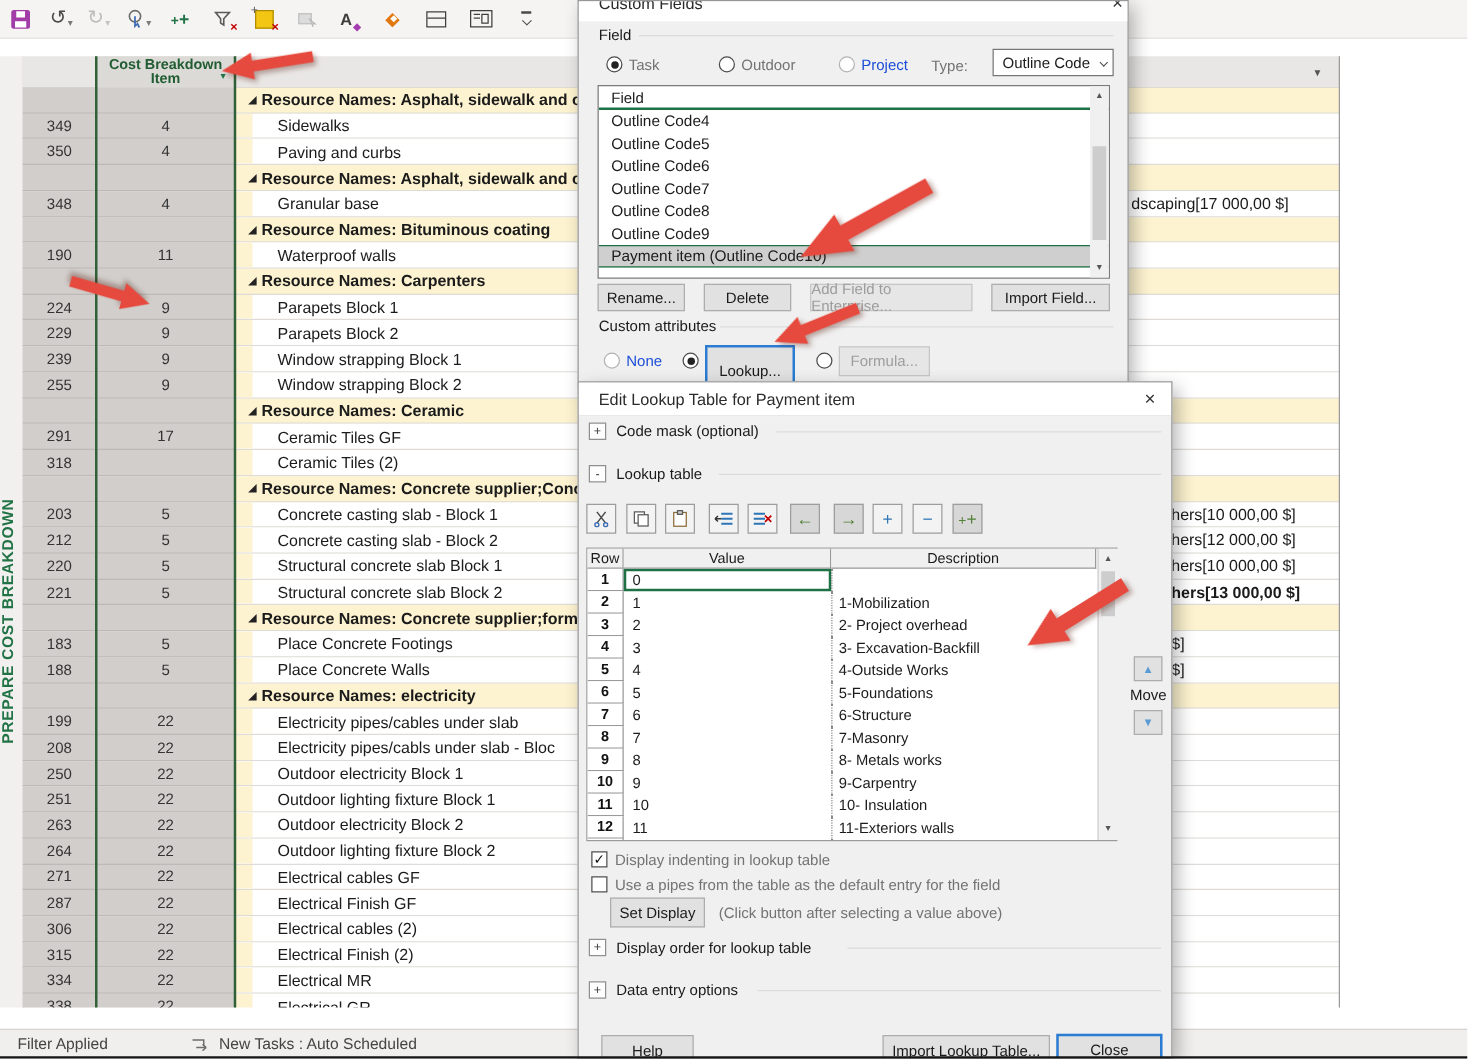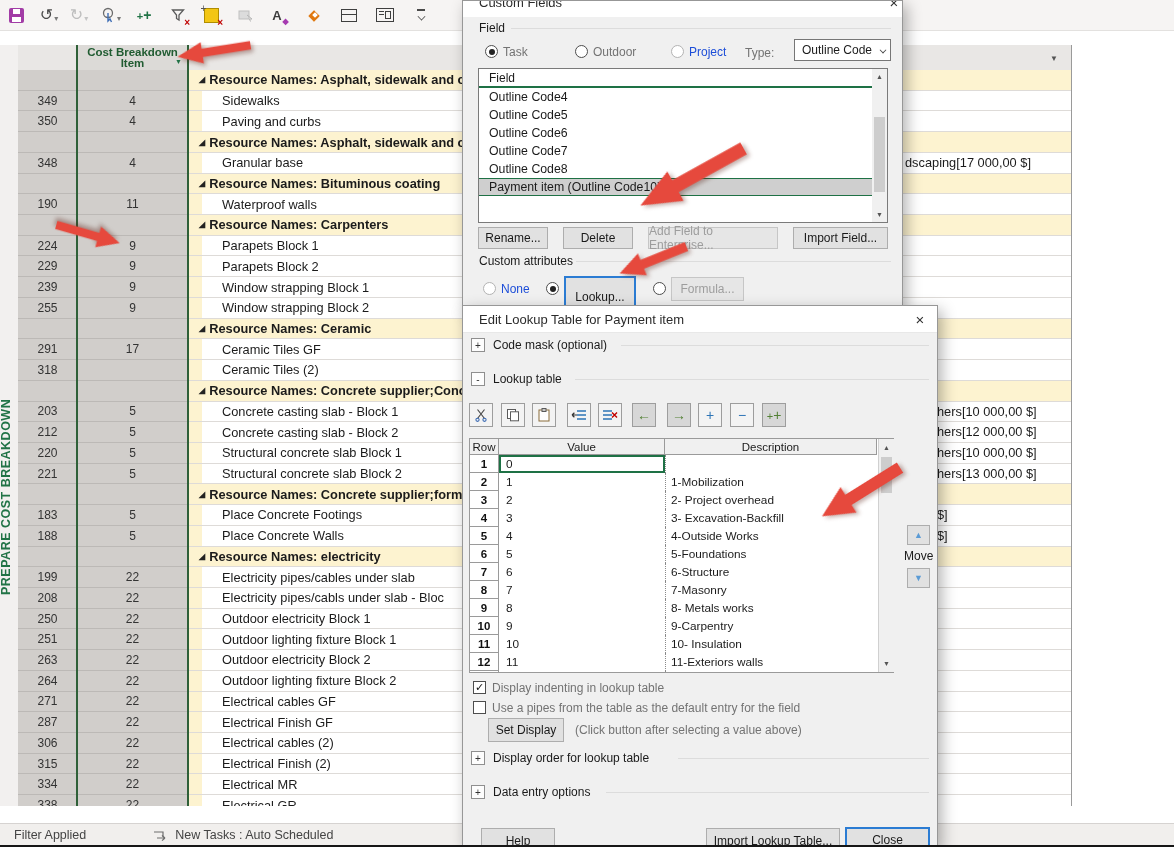--- a/index.html
+++ b/index.html
@@ -346,21 +346,21 @@
         <div class="nm">Structural concrete slab Block 1</div>
         <div class="rfrag" style="left: 749px;">hers[10 000,00 $]</div>
       </div>
     </div>
     <div class="grow">
       <div class="c-num">221</div>
       <div class="c-cost">5</div>
       <div class="c-name">
         <div class="ystrip"></div>
         <div class="nm">Structural concrete slab Block 2</div>
-        <div class="rfrag" style="left: 749px;">hers[13 000,00 $]</div>
+        <div class="rfrag" style="left: 749px; font-weight: bold;">hers[13 000,00 $]</div>
       </div>
     </div>
     <div class="grow g">
       <div class="c-num"></div>
       <div class="c-cost"></div>
       <div class="c-name">
         <div class="nm" style="display: flex; align-items: center;"><div class="tri" style="display: inline;">◢</div>Resource Names: Concrete supplier;formw</div>
       </div>
     </div>
     <div class="grow">
@@ -522,20 +522,21 @@
   </div>
 
   <div id="cf-list">
     <div id="cf-list-head">Field</div>
     <div id="cf-items">
         <div class="fitem">Outline Code4</div>
         <div class="fitem">Outline Code5</div>
         <div class="fitem">Outline Code6</div>
         <div class="fitem">Outline Code7</div>
         <div class="fitem">Outline Code8</div>
+        <div class="fitem">Outline Code9</div>
         <div class="fitem sel">Payment item (Outline Code10)</div>
       </div>
   </div>
   <div class="sbar" style="left:409px;top:68px;width:15px;height:153px">
     <div class="sarr" style="top:0">▲</div>
     <div class="sthumb" style="top:48px;height:75px"></div>
     <div class="sarr" style="top:138px">▼</div>
   </div>
 
   <div class="btn" style="left:15px;top:226px;width:70px;height:22px">Rename...</div>

